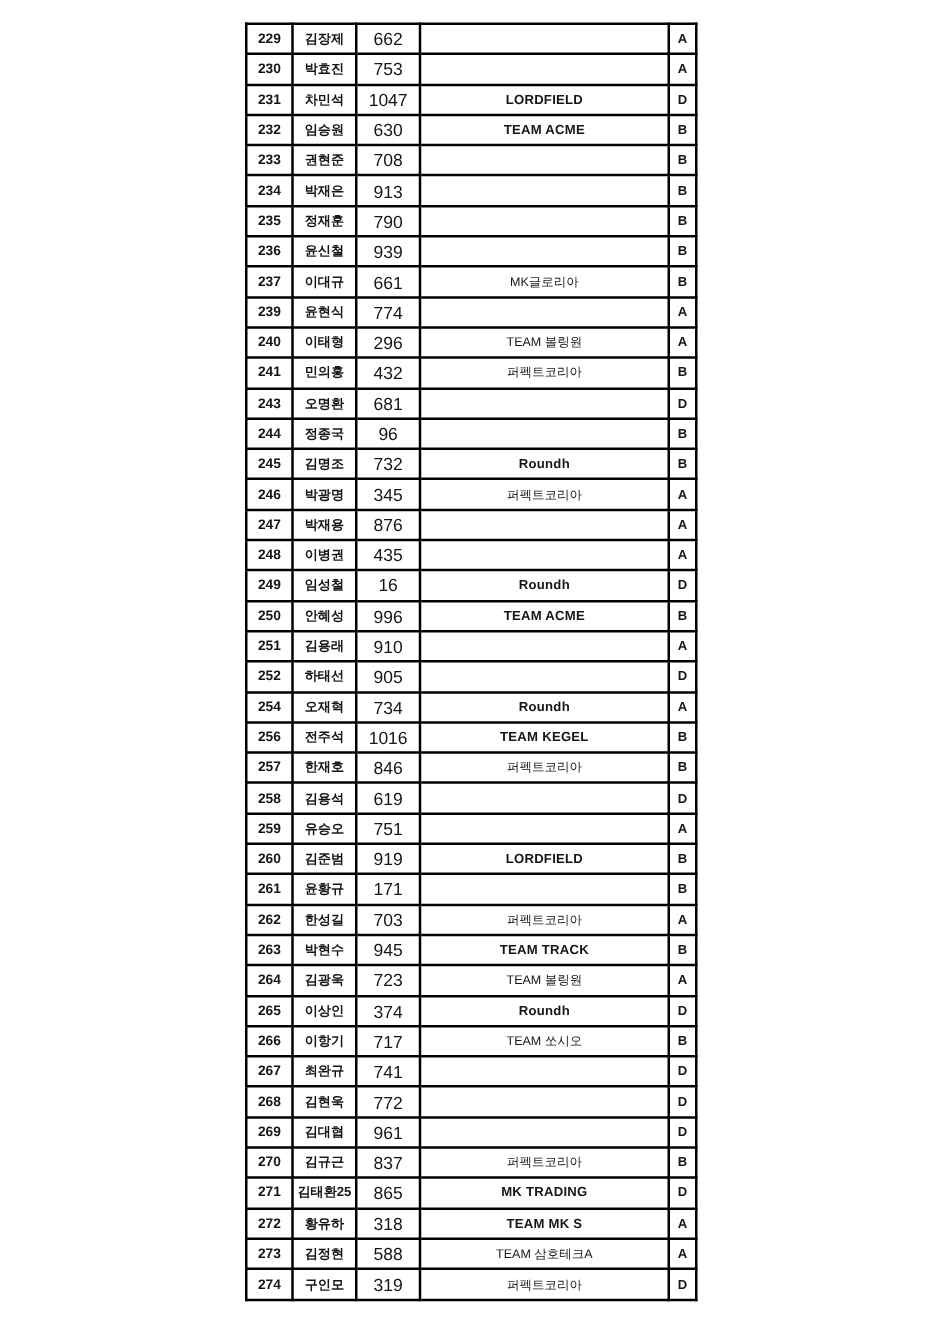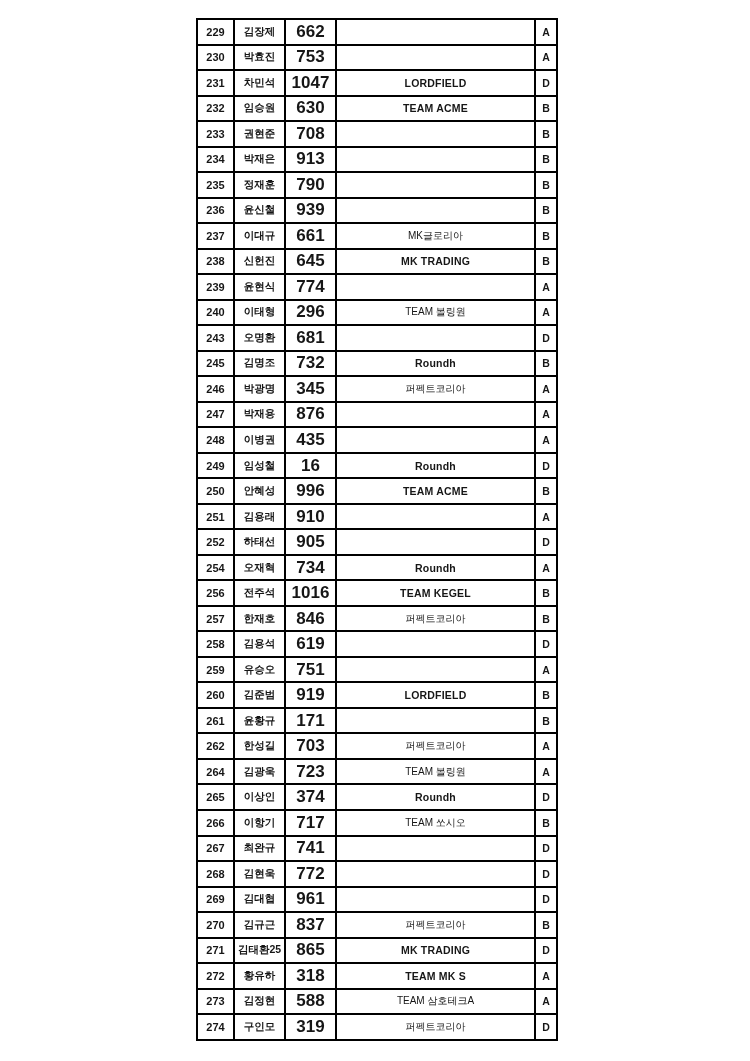--- a/index.html
+++ b/index.html
@@ -34,21 +34,21 @@
     border: 2px solid #000000;
     padding: 0 2px;
     text-align: center;
     vertical-align: middle;
     color: #161616;
     overflow: hidden;
     white-space: nowrap;
   }
   td.no   { font-weight: 700; font-size: 11px; }
   td.name { font-weight: 700; font-size: 10.5px; }
-  td.bib  { font-weight: 700; font-size: 17px; }
+  td.bib  { font-weight: 400; font-size: 14px; }
   td.team { font-weight: 400; font-size: 10px; margin-left: 12px;  }
   td.team.bold { font-weight: 700; font-size: 10.5px; letter-spacing: 0.2px; }
   td.group { font-weight: 700; font-size: 10.5px; }
 </style>
 </head>
 <body>
 
 <div class="page">
   <table class="roster">
     <colgroup>
@@ -116,46 +116,53 @@
           <td class="group">B</td>
         </tr>
         <tr>
           <td class="no">237</td>
           <td class="name">이대규</td>
           <td class="bib">661</td>
           <td class="team">MK글로리아</td>
           <td class="group">B</td>
         </tr>
         <tr>
-          <td class="no">238</td>
-          <td class="name">신헌진</td>
-          <td class="bib">645</td>
-          <td class="team bold">MK TRADING</td>
-          <td class="group">B</td>
-        </tr>
-        <tr>
           <td class="no">239</td>
           <td class="name">윤현식</td>
           <td class="bib">774</td>
           <td class="team"></td>
           <td class="group">A</td>
         </tr>
         <tr>
           <td class="no">240</td>
           <td class="name">이태형</td>
           <td class="bib">296</td>
           <td class="team">TEAM 볼링원</td>
           <td class="group">A</td>
         </tr>
         <tr>
+          <td class="no">241</td>
+          <td class="name">민의홍</td>
+          <td class="bib">432</td>
+          <td class="team">퍼펙트코리아</td>
+          <td class="group">B</td>
+        </tr>
+        <tr>
           <td class="no">243</td>
           <td class="name">오명환</td>
           <td class="bib">681</td>
           <td class="team"></td>
           <td class="group">D</td>
+        </tr>
+        <tr>
+          <td class="no">244</td>
+          <td class="name">정종국</td>
+          <td class="bib">96</td>
+          <td class="team"></td>
+          <td class="group">B</td>
         </tr>
         <tr>
           <td class="no">245</td>
           <td class="name">김명조</td>
           <td class="bib">732</td>
           <td class="team bold">Roundh</td>
           <td class="group">B</td>
         </tr>
         <tr>
           <td class="no">246</td>
@@ -254,20 +261,27 @@
           <td class="bib">171</td>
           <td class="team"></td>
           <td class="group">B</td>
         </tr>
         <tr>
           <td class="no">262</td>
           <td class="name">한성길</td>
           <td class="bib">703</td>
           <td class="team">퍼펙트코리아</td>
           <td class="group">A</td>
+        </tr>
+        <tr>
+          <td class="no">263</td>
+          <td class="name">박현수</td>
+          <td class="bib">945</td>
+          <td class="team bold">TEAM TRACK</td>
+          <td class="group">B</td>
         </tr>
         <tr>
           <td class="no">264</td>
           <td class="name">김광욱</td>
           <td class="bib">723</td>
           <td class="team">TEAM 볼링원</td>
           <td class="group">A</td>
         </tr>
         <tr>
           <td class="no">265</td>

